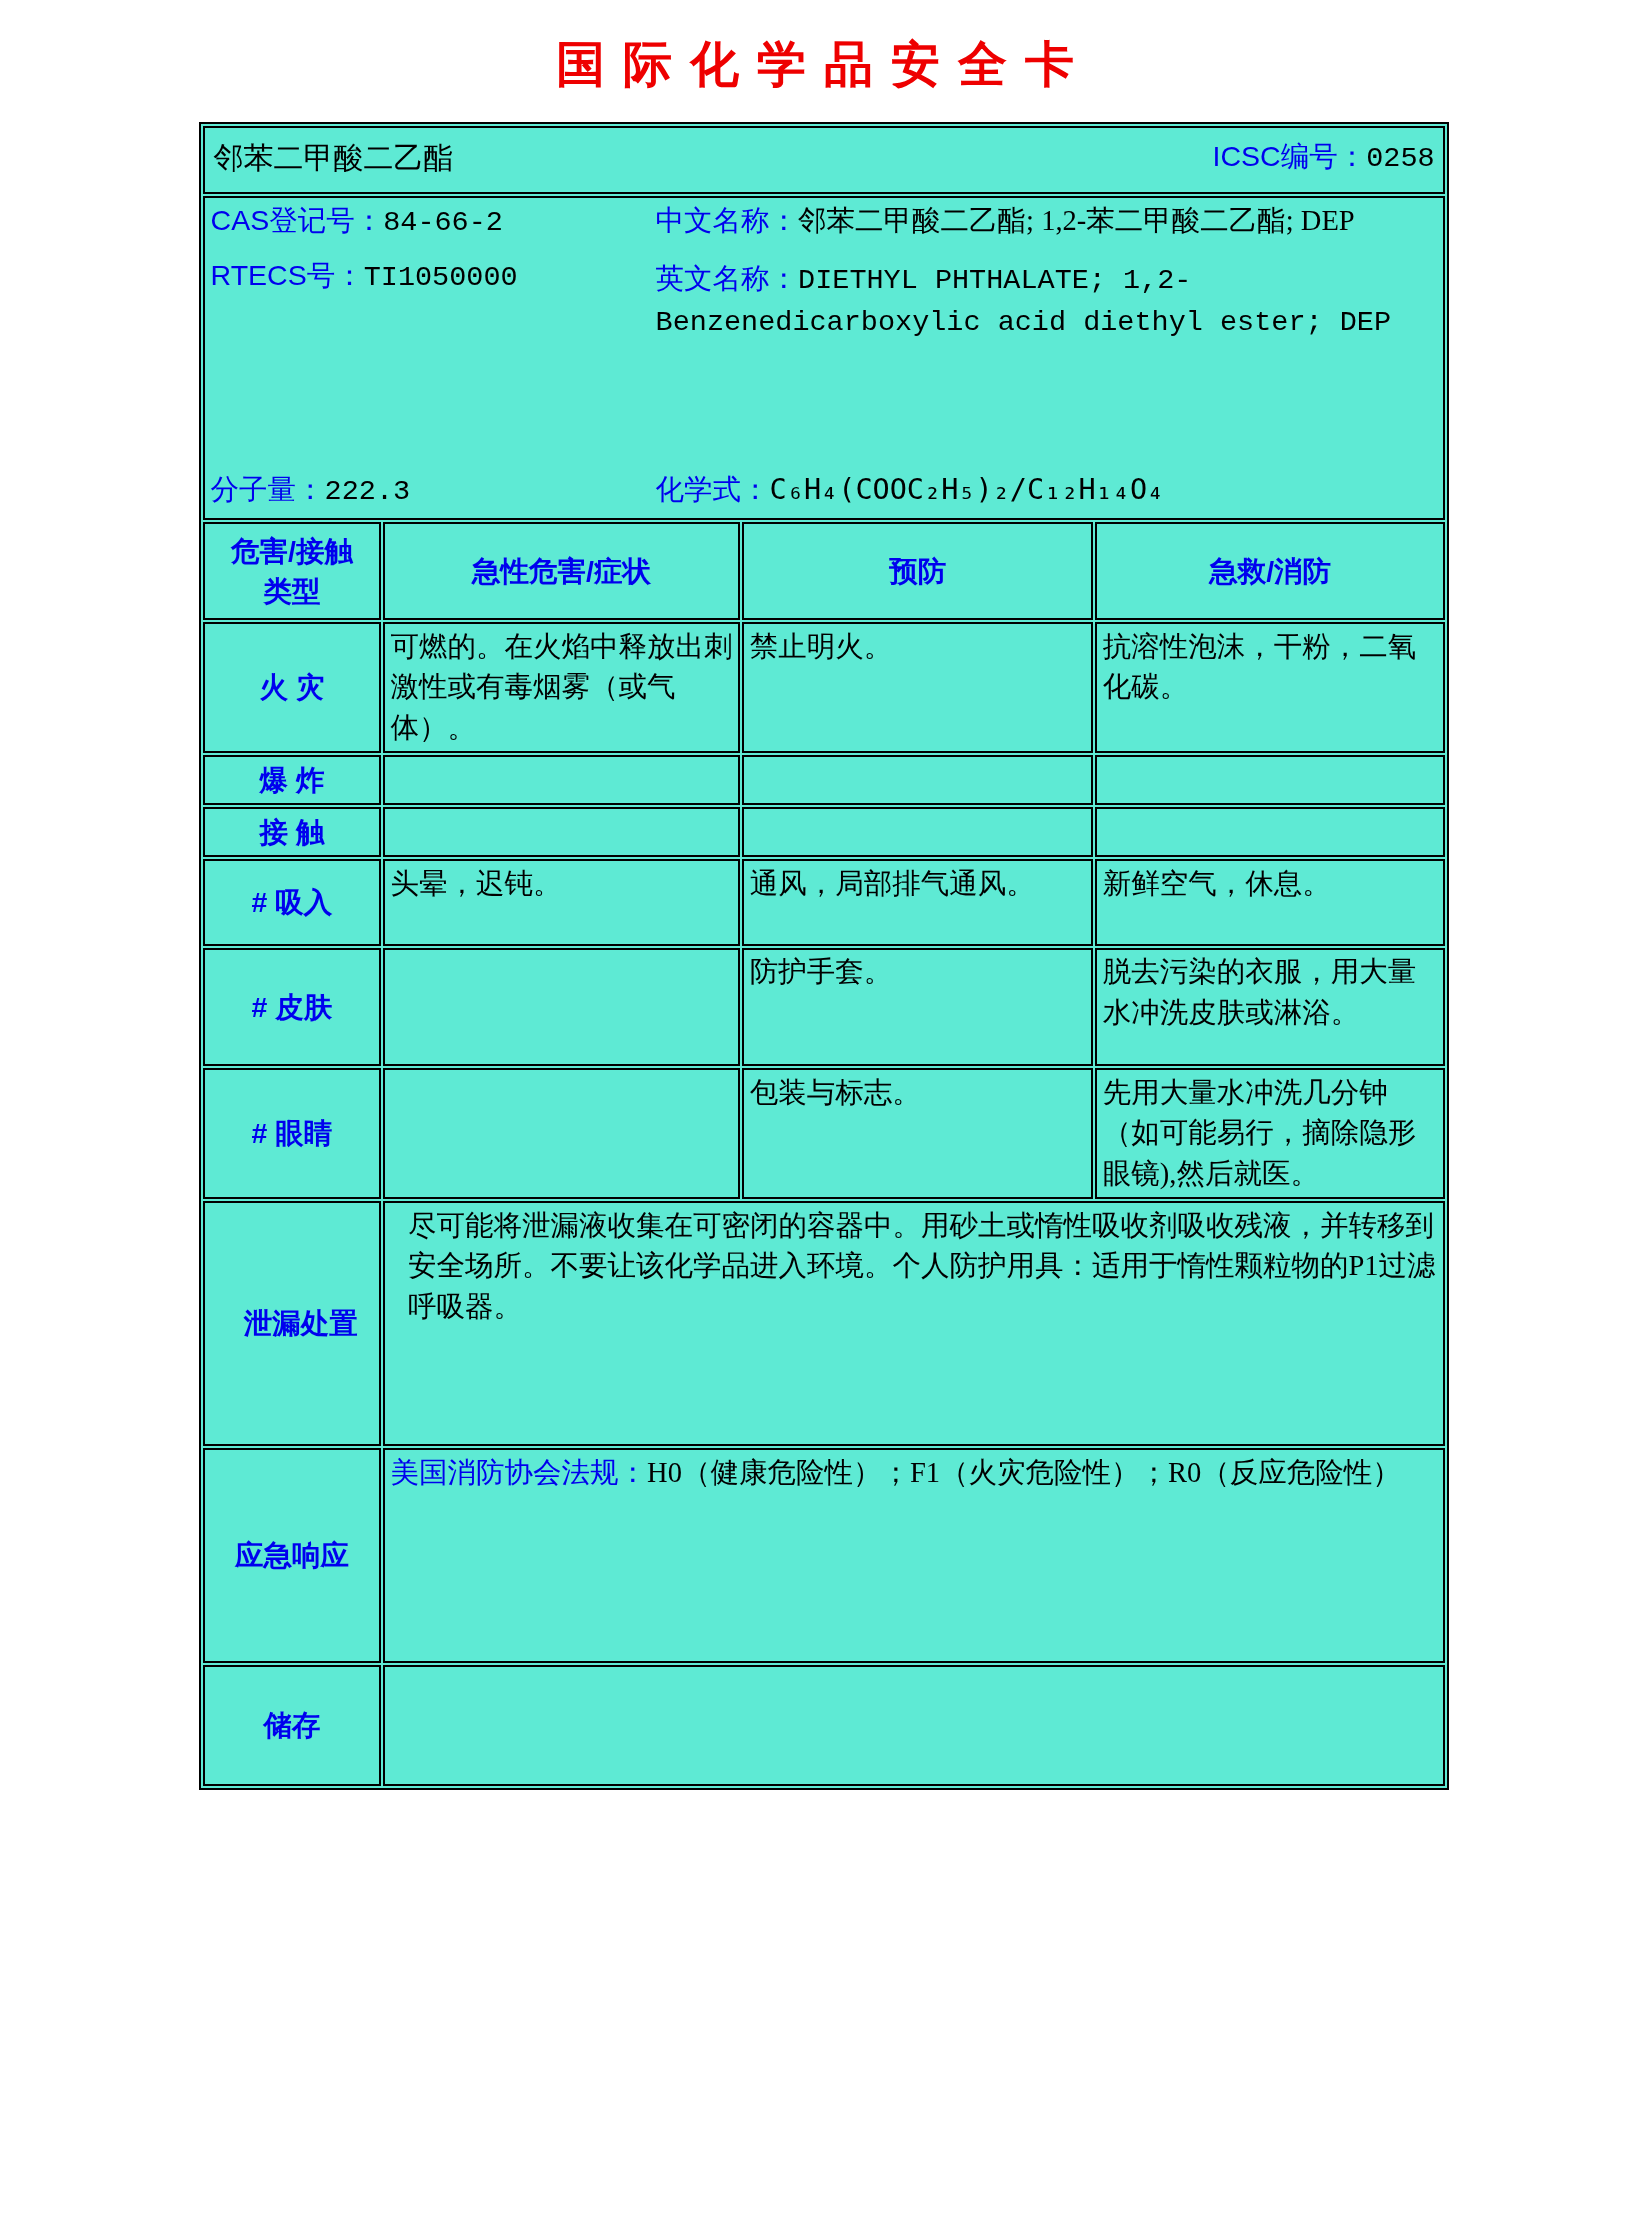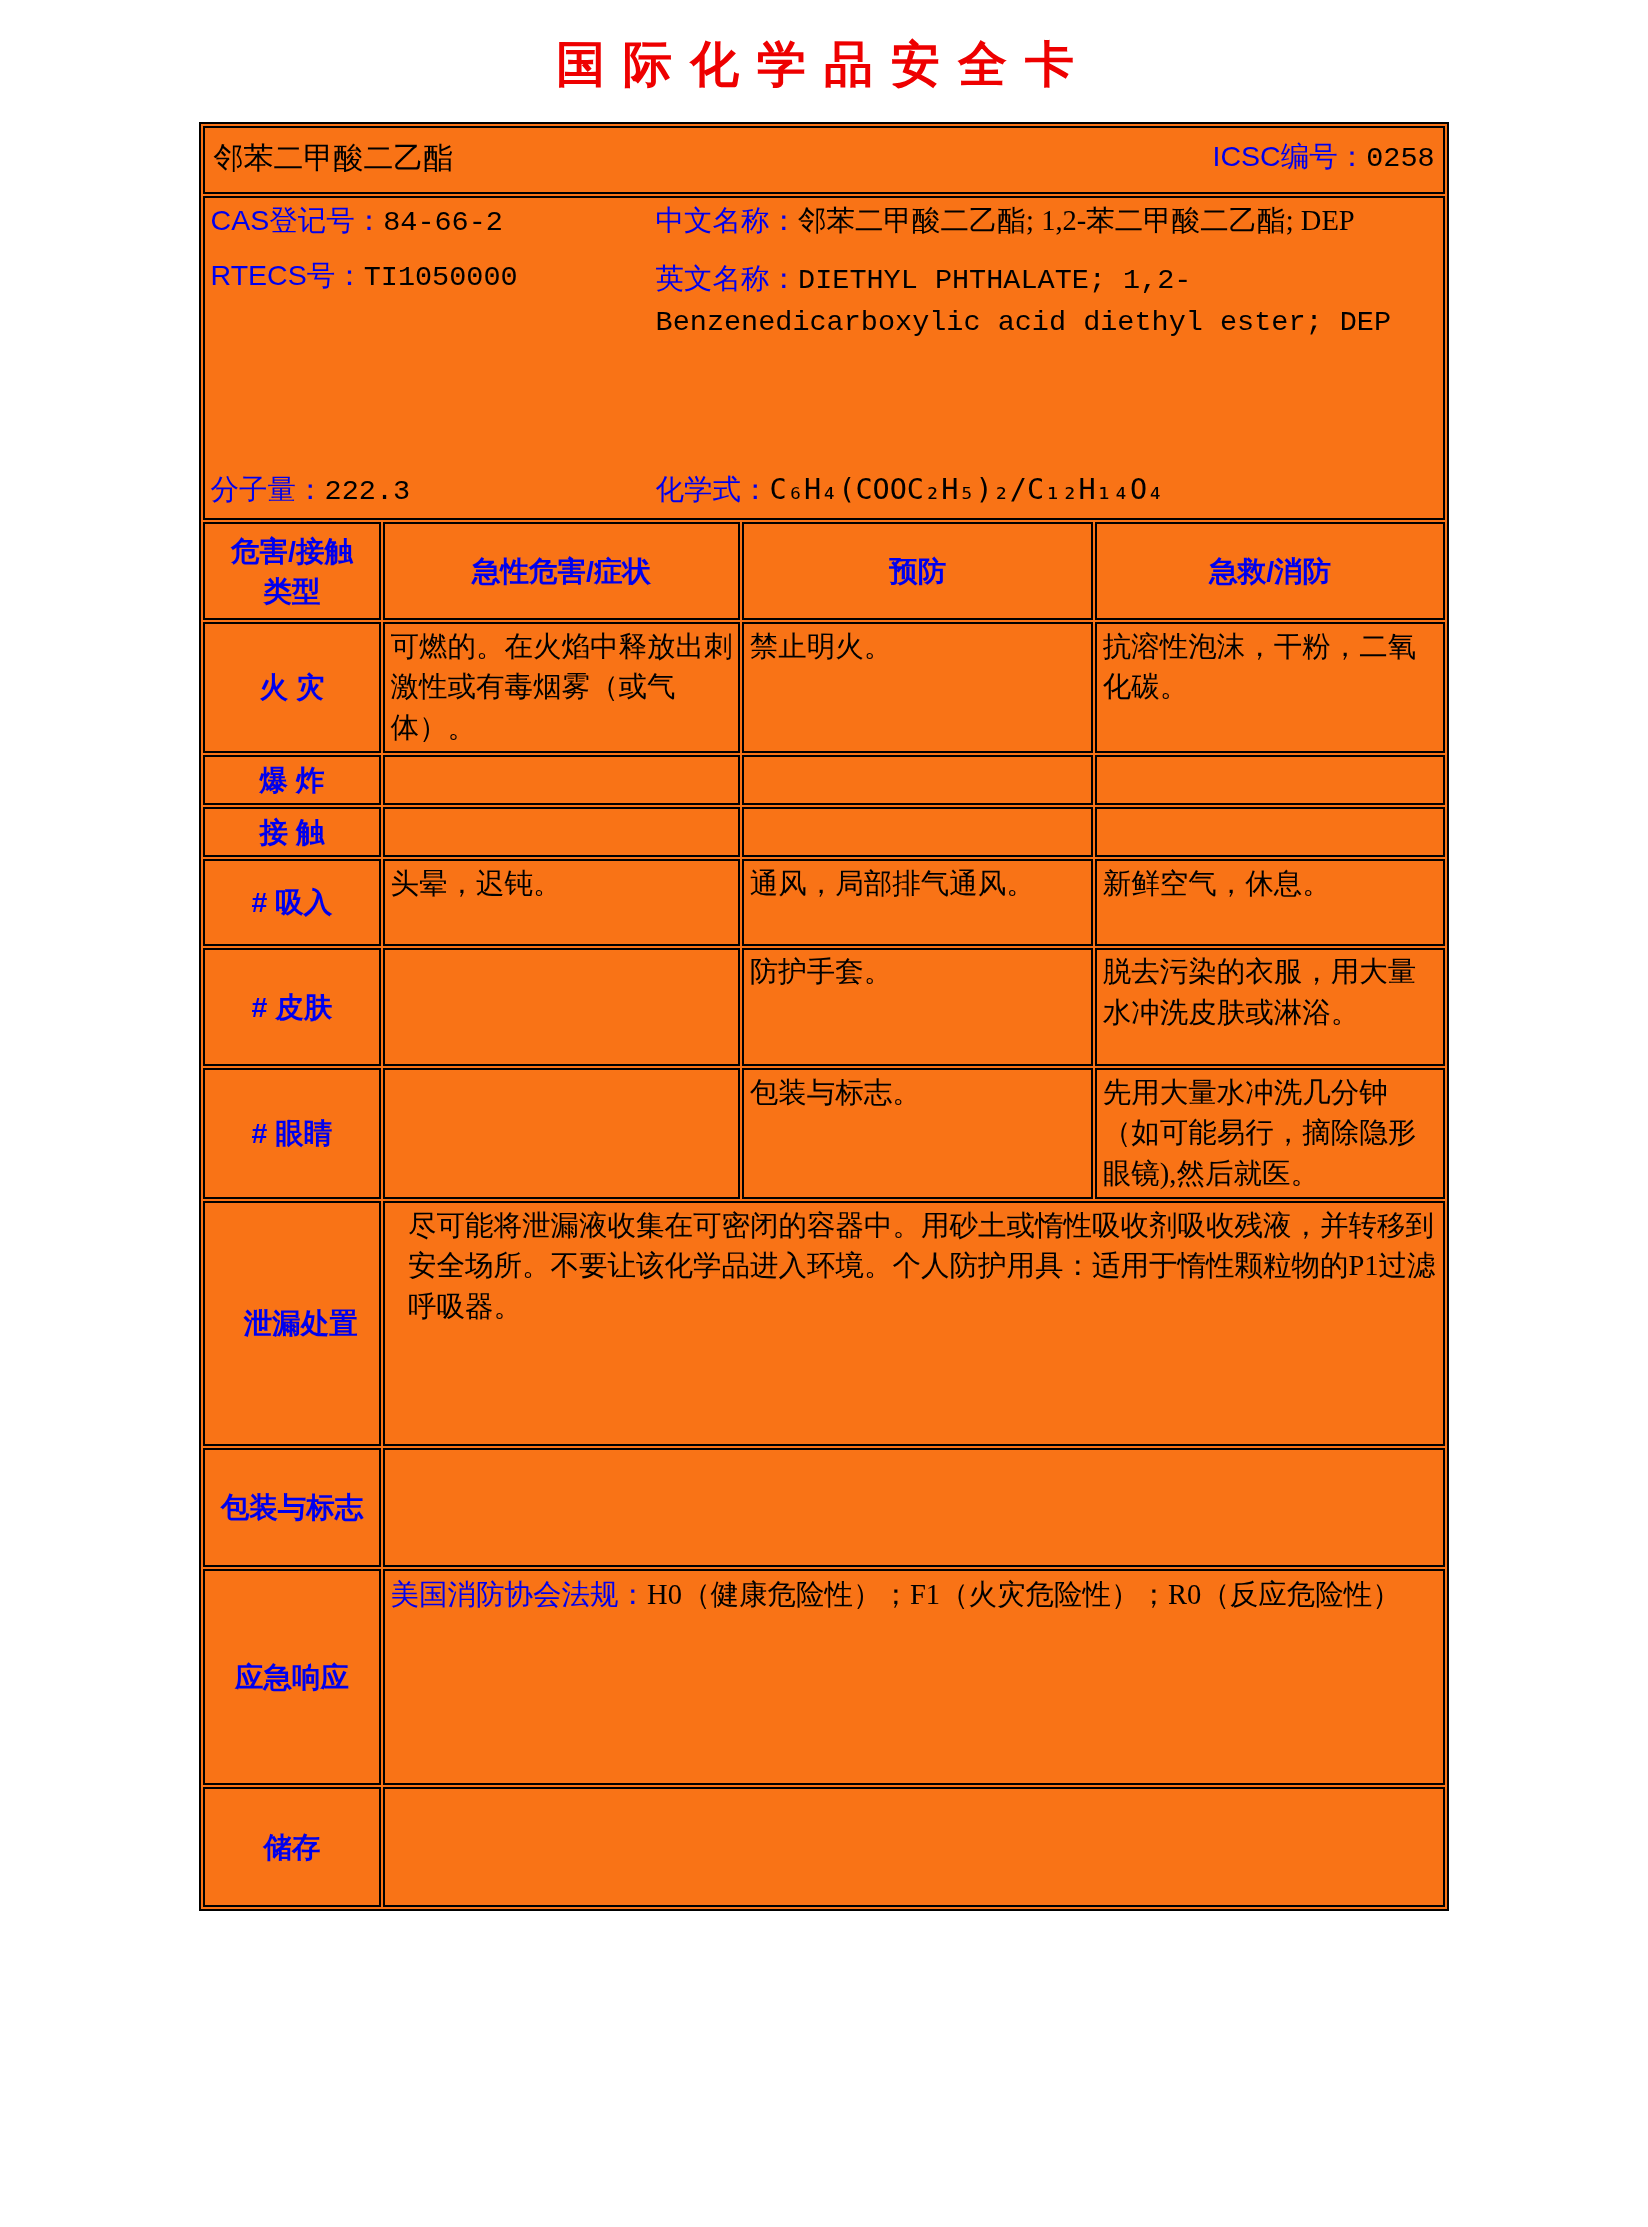--- a/index.html
+++ b/index.html
@@ -24,21 +24,21 @@
     color: #ee0000;
     white-space: nowrap;
   }
   table.card {
     margin: 24px auto 0 auto;
     width: 1250px;
     table-layout: fixed;
     border-collapse: separate;
     border-spacing: 2.8px;
     border: 2.1px solid #000000;
-    background: #f97316;
+    background: #5eead4;
     empty-cells: show;
   }
   td {
     border: 2.1px solid #000000;
     vertical-align: top;
     padding: 2.8px 5.6px;
     font-size: 28.5px;
     line-height: 1.42;
     overflow-wrap: break-word;
     word-break: break-word;
@@ -193,24 +193,20 @@
       <td>包装与标志。</td>
       <td>先用大量水冲洗几分钟（如可能易行，摘除隐形眼镜),然后就医。</td>
     </tr>
 
 
     <tr class="r-spill">
       <td class="type-cell">泄漏处置</td>
       <td colspan="3">尽可能将泄漏液收集在可密闭的容器中。用砂土或惰性吸收剂吸收残液，并转移到安全场所。不要让该化学品进入环境。个人防护用具：适用于惰性颗粒物的P1过滤呼吸器。</td>
     </tr>
 
-    <tr class="r-packaging">
-      <td class="type-cell">包装与标志</td>
-      <td colspan="3"></td>
-    </tr>
 
     <tr class="r-emergency">
       <td class="type-cell">应急响应</td>
       <td colspan="3">
         <span class="label">美国消防协会法规：</span><span>H0（健康危险性）；F1（火灾危险性）；R0（反应危险性）</span>
       </td>
     </tr>
 
     <tr class="r-storage">
       <td class="type-cell">储存</td>

